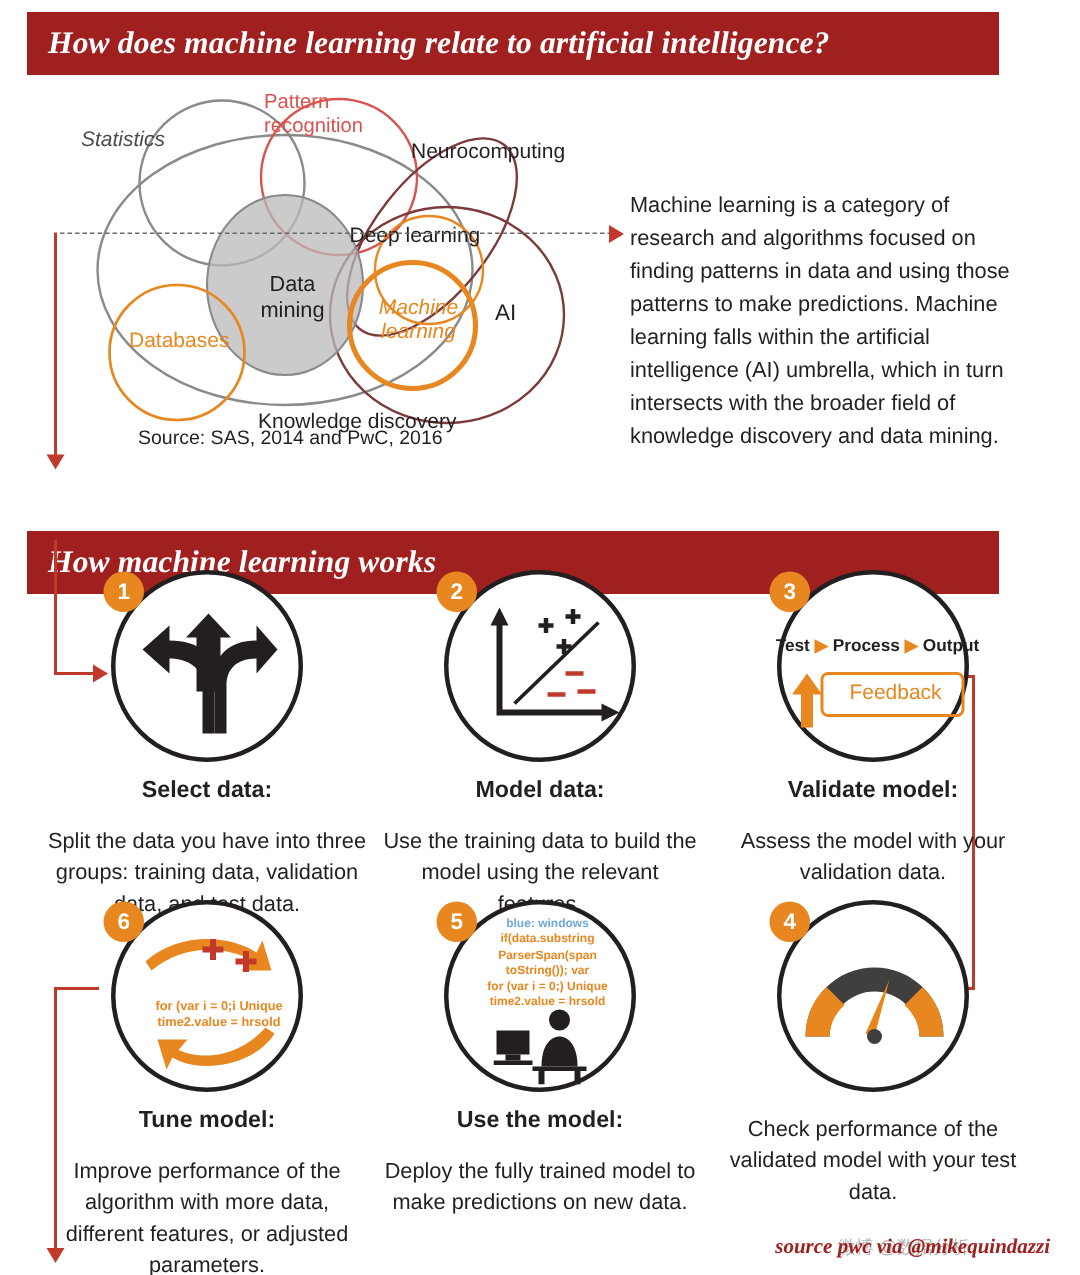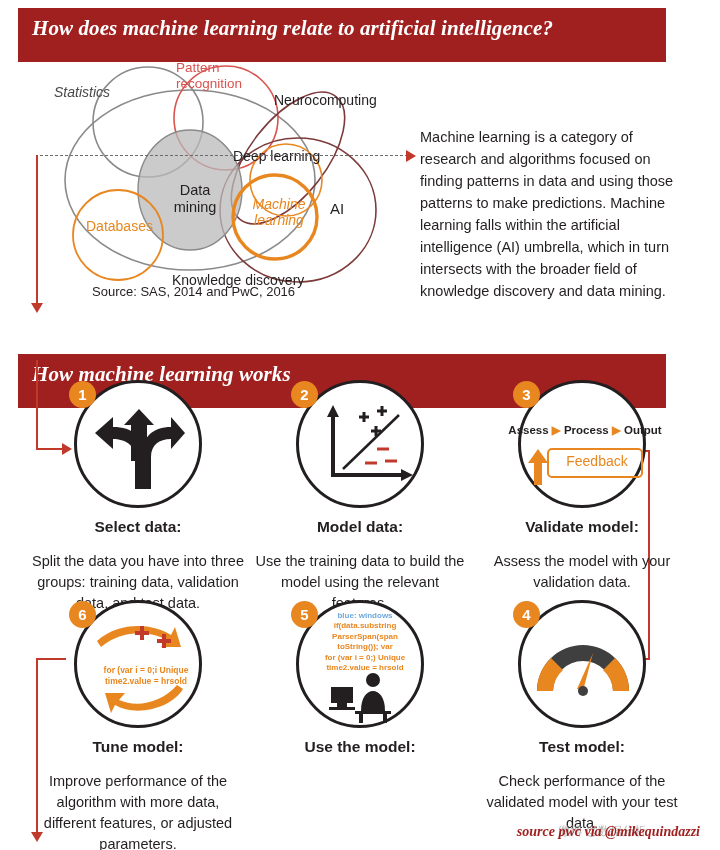--- a/index.html
+++ b/index.html
@@ -11,21 +11,21 @@
     position:relative;
     overflow:hidden;
   }
   .banner{
     background:#a02020;
     color:#ffffff;
     font-family:"Liberation Serif", serif;
     font-style:italic;
     font-weight:bold;
     font-size:21px;
-    padding:8px 14px 21px 14px;
+    padding:8px 14px 9px 14px;
     letter-spacing:0.1px;
   }
   #banner1{position:absolute;left:18px;top:8px;width:648px;box-sizing:border-box;}
   #banner2{position:absolute;left:18px;top:322px;width:648px;box-sizing:border-box;margin-top:32px;}
 
   
   .flowline{position:absolute;background:#c0392b;}
   .arrowdown{
     position:absolute;width:0;height:0;
     border-left:6px solid transparent;border-right:6px solid transparent;
@@ -173,21 +173,21 @@
     </span>
   </div>
   <div class="steptitle">Model data:</div>
   <div class="stepdesc">Use the training data to build the model using the relevant features.</div>
 </div>
 
 <div class="step" style="left:474px;top:380px;">
   <div class="circle">
     <div class="badge" style="left:-8px;top:-2px;">3</div>
     <div style="position:absolute;left:-18px;top:40px;width:164px;text-align:center;font-size:11.5px;font-weight:bold;color:#231f20;white-space:nowrap;">
-      <span>Assess</span>
+      <span>Test</span>
       <span style="color:#e8871f;">▶</span>
       <span>Process</span>
       <span style="color:#e8871f;">▶</span>
       <span>Output</span>
     </div>
     <span>
       <svg width="124" height="46" viewBox="0 0 124 46" style="position:absolute;left:1px;top:58px;">
         <path d="M12 44 L12 22 L6 22 L16 8 L26 22 L20 22 L20 44 Z" fill="#e8871f"></path>
         <rect x="26" y="8" width="94" height="28" rx="4" fill="none" stroke="#e8871f" stroke-width="2"></rect>
       </svg>
@@ -240,33 +240,33 @@
         <rect x="0" y="36" width="26" height="3" fill="#231f20"></rect>
         <circle cx="44" cy="9" r="7" fill="#231f20"></circle>
         <path d="M32 40 C32 26 38 20 44 20 C50 20 56 26 56 40 Z" fill="#231f20"></path>
         <rect x="26" y="40" width="36" height="3" fill="#231f20"></rect>
         <rect x="30" y="43" width="4" height="9" fill="#231f20"></rect>
         <rect x="54" y="43" width="4" height="9" fill="#231f20"></rect>
       </svg>
     </span>
   </div>
   <div class="steptitle">Use the model:</div>
+  <div class="stepdesc">Deploy the fully trained model to make predictions on new data.</div>
 </div>
 
 <div class="step" style="left:474px;top:600px;">
   <div class="circle">
     <div class="badge" style="left:-8px;top:-2px;">4</div>
     <span>
       <svg width="104" height="72" viewBox="0 0 104 72" style="position:absolute;left:10px;top:26px;">
         <path d="M6 62 A46 46 0 0 1 98 62 L82 62 A30 30 0 0 0 22 62 Z" fill="#3f3f3f"></path>
         <path d="M6 62 A46 46 0 0 1 20 29 L32 41 A30 30 0 0 0 22 62 Z" fill="#e8871f"></path>
         <path d="M84 29 A46 46 0 0 1 98 62 L82 62 A30 30 0 0 0 72 41 Z" fill="#e8871f"></path>
         <path d="M52 62 L46 60 L62 24 Z" fill="#e8871f"></path>
         <circle cx="52" cy="62" r="5" fill="#3f3f3f"></circle>
       </svg>
     </span>
   </div>
-  <div class="steptitle">Test model:</div>
   <div class="stepdesc">Check performance of the validated model with your test data.</div>
 </div>
 
 <div class="watermark">微博 @数据分析</div>
 <div class="credit">source pwc via @mikequindazzi</div>
 
 </body></html>

